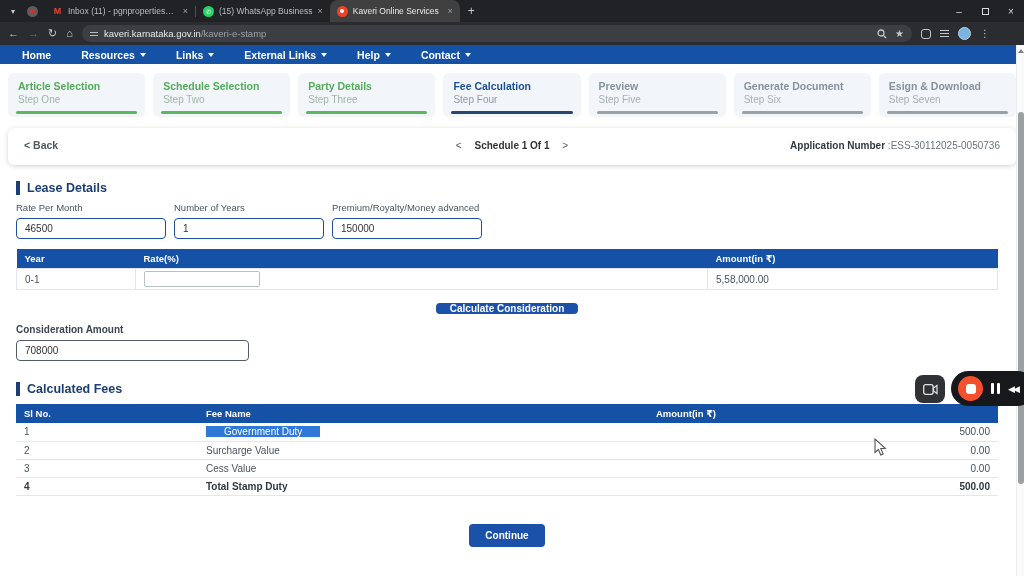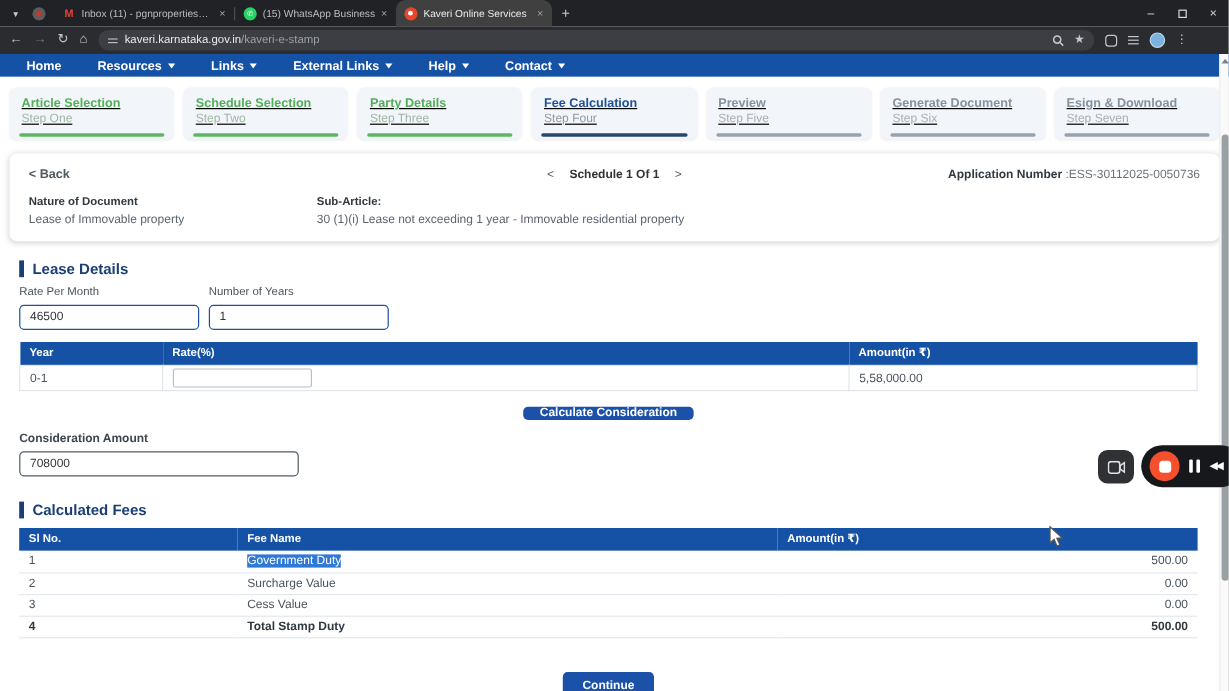--- a/index.html
+++ b/index.html
@@ -40,21 +40,21 @@
   .lines i { display:block; width:9px; height:1.2px; background:#c3c7cc; margin:2px 0; }
   .avatar { width:13px; height:13px; border-radius:50%; background:#7ab3e0; border:1px solid #bcd5ea; }
   .dots { color:#c3c7cc; font-size:10px; letter-spacing:0; }
 
   
   .sitenav { height:19px; background:#1552a6; display:flex; align-items:center; gap:30px; padding-left:22px; }
   .sitenav .item { color:#fff; font-size:10.5px; font-weight:bold; display:flex; align-items:center; gap:5px; cursor:pointer;justify-content:flex-end; }
   .caret { width:0; height:0; border-left:3.5px solid transparent; border-right:3.5px solid transparent; border-top:4px solid #fff; }
 
   
-  .steps { display:flex; gap:8px; padding:9px 8px 8px; background:#fff;text-decoration:underline; }
+  .steps { display:flex; gap:8px; padding:9px 8px 8px; background:#fff; }
   .step { flex:1; background:#f2f5f9; border-radius:6px; padding:7px 10px 6px; box-shadow:0 1px 2px rgba(0,0,0,.06); }
   .step .t { font-size:10.5px; font-weight:bold; }
   .step .s { font-size:10px; margin-top:2px; }
   .step .bar { height:3px; border-radius:2px; margin:6px -2px -4px; }
   .step.done .t { color:#53ae59; } .step.done .s { color:#9fb6a3; } .step.done .bar { background:#5cb860; }
   .step.active .t { color:#1d5096; } .step.active .s { color:#8e9aa6; } .step.active .bar { background:#27476e; }
   .step.pending .t { color:#86929c; } .step.pending .s { color:#a6afb6; } .step.pending .bar { background:#9aa1a8; }
 
   
   .infocard { margin:4px 8px 0; background:#fff; border-radius:6px; box-shadow:0 1px 5px rgba(0,0,0,.18); padding:9px 16px 12px; position:relative; }
@@ -84,21 +84,21 @@
   table { border-collapse:collapse; width:100%; margin-top:10px; }
   th { background:#1551a5; color:#fff; font-size:9.5px; text-align:left; padding:4px 8px; font-weight:bold; }
   td { font-size:10px; color:#4a545e; padding:2px 8px; background:#fff; border-bottom:1px solid #e3e8ee; }
   .ratetbl td { border:1px solid #e0e6ec; height:20px; }
   .ratetbl .c1 { width:119px; } .ratetbl .c2 { width:572px; }
   .rateinput { width:116px; height:16px; border:1px solid #b9bfc6; border-radius:2px; outline:none; }
   .feetbl { margin-top:8px; }
   .feetbl .c1 { width:182px; } .feetbl .c2 { width:450px; }
   .feetbl td { height:18px; }
   .amt { text-align:right; color:#44505a; }
-  .sel { background:#2e78d8; color:#fff; padding:0 0; }
+  .sel { background:#2e78d8; color:#fff; padding:0 18px; }
   .boldrow td { font-weight:bold; color:#2f3942; }
 
   .bluebtn { display:block; margin:13px auto 0; background:#1b51a8; color:#fff; border:none; border-radius:4px; font-size:10px; font-weight:bold; padding:0 14px; font-family:inherit; cursor:pointer; }
   .considera { margin-top:10px; }
   .considera .flabel { font-weight:bold; color:#3c4650; font-size:10px; }
   .considera .finput { width:233px; border:1.4px solid #525c66; }
   .continue { margin-top:28px; padding:6px 16px; }
 
   
   .scrollbar { position:absolute; top:45px; right:0; width:8px; bottom:0; background:#fafafa; border-left:1px solid #ededed; }
@@ -247,47 +247,41 @@
   <div class="infocard">
     <div class="cardrow1">
       <span class="backlink">&lt; Back</span>
       <span class="schednav">
         <span class="arr">&lt;</span>
         <b>Schedule 1 Of 1</b>
         <span class="arr">&gt;</span>
       </span>
       <span class="appnum"><b>Application Number</b> <span>:ESS-30112025-0050736</span></span>
     </div>
-    <div class="cardrow2">
-      <div class="doccol1">
-        <div class="dlabel">Nature of Document</div>
-        <div class="dvalue">Lease of Immovable property</div>
-      </div>
-      <div>
-        <div class="dlabel">Sub-Article:</div>
-        <div class="dvalue">30 (1)(i) Lease not exceeding 1 year - Immovable residential property</div>
-      </div>
-    </div>
   </div>
 
   <div class="main">
 
     <div class="sechead">
       <span class="bar"></span>
       <span class="txt">Lease Details</span>
     </div>
 
     <div class="fields">
       <div class="field">
         <div class="flabel">Rate Per Month</div>
         <input class="finput" value="46500" style="">
       </div>
       <div class="field">
         <div class="flabel">Number of Years</div>
         <input class="finput" value="1" style="">
+      </div>
+      <div class="field wide">
+        <div class="flabel">Premium/Royalty/Money advanced</div>
+        <input class="finput" value="150000" style="">
       </div>
     </div>
 
     <table class="ratetbl">
       <thead>
           <tr>
         <th class="c1">Year</th>
         <th class="c2">Rate(%)</th>
         <th>Amount(in ₹)</th>
       </tr>

